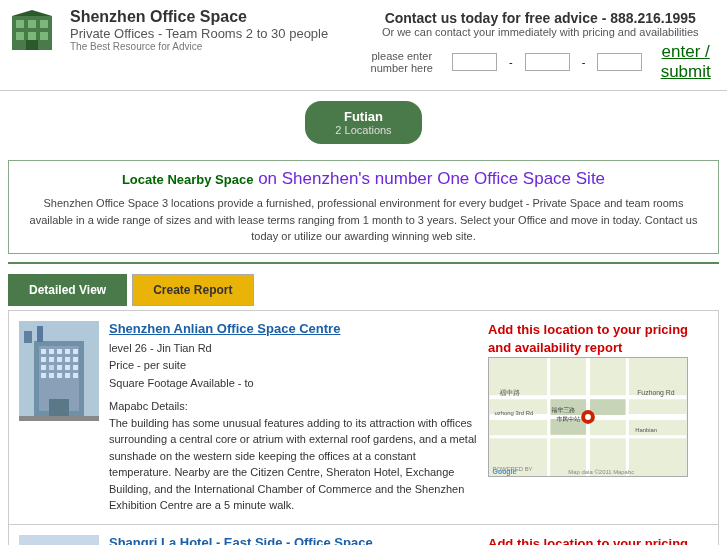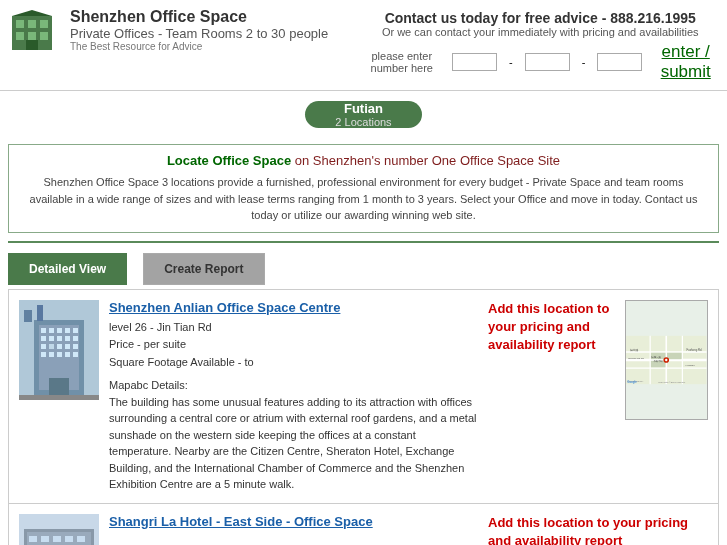--- a/index.html
+++ b/index.html
@@ -16,51 +16,51 @@
     .header-contact .contact-line1 { font-size: 14px; font-weight: bold; color: #333; }
     .header-contact .contact-line2 { font-size: 11px; color: #555; margin-bottom: 4px; }
     .header-contact .phone-form { display: flex; align-items: center; gap: 12px; justify-content: center; }
     .header-contact .phone-form label { font-size: 11px; color: #555; }
     .phone-input { border: 1px solid #aaa; width: 45px; height: 18px; font-size: 11px; }
     .phone-dash { font-size: 11px; }
     .enter-submit { font-size: 17px; color: #006600; cursor: pointer; text-decoration: underline; }
 
     
     .nav-tabs { display: flex; justify-content: center; gap: 60px; padding: 10px 20px; background: #fff; }
-    .nav-tab { background: #4a7a4a; color: #fff; padding: 0 30px; border-radius: 16px; text-align: center; cursor: pointer; }
+    .nav-tab { background: #4a7a4a; color: #fff; padding: 8px 30px; border-radius: 16px; text-align: center; cursor: pointer; }
     .nav-tab .tab-label { font-size: 13px; font-weight: bold; }
     .nav-tab .tab-sub { font-size: 11px; color: #ddd; }
 
     
     .info-box { border: 1px solid #88aa88; margin: 6px 8px; padding: 8px 12px; }
     .info-box .title-line { text-align: center; margin-bottom: 6px; }
     .info-box .title-line .locate { font-size: 13px; font-weight: bold; color: #006600; }
-    .info-box .title-line .site-desc { font-size: 13px; color: #7f1d1d; }
+    .info-box .title-line .site-desc { font-size: 17px; color: #6d28d9; }
     .info-box .body-text { font-size: 11px; color: #444; text-align: center; line-height: 1.5; }
 
     
     .divider { border: none; border-top: 2px solid #5a8a5a; margin: 8px 8px; }
 
     
-    .action-buttons { display: flex; gap: 16px; margin: 10px 8px 0 8px; }
+    .action-buttons { display: flex; gap: 5px; margin: 10px 8px 0 8px; }
     .action-btn { padding: 8px 20px; font-size: 12px; font-weight: bold; cursor: pointer; border: 1px solid #aaa; }
     .action-btn.active { background: #4a7a4a; color: #fff; border-color: #4a7a4a; }
-    .action-btn.inactive { background: #a3a3a3; color: #333; border-color: #aaa; }
+    .action-btn.inactive { background: #eab308; color: #333; border-color: #aaa; }
 
     
     .listings { margin: 4px 8px; border: 1px solid #ccc; }
 
     
     .listing-item { display: flex; border-bottom: 1px solid #ccc; padding: 10px; gap: 10px; }
     .listing-thumb { width: 80px; height: 100px; flex-shrink: 0; overflow: hidden; }
     .listing-info { flex: 1; }
     .listing-info .listing-title { font-size: 13px; font-weight: bold; color: #1a5fa8; text-decoration: underline; cursor: pointer; margin-bottom: 4px; }
     .listing-info .listing-detail { font-size: 11px; color: #333; line-height: 1.6; }
     .listing-info .suites-details { margin-top: 6px; font-size: 11px; color: #333; line-height: 1.5; }
-    .listing-right { width: 220px; flex-shrink: 0; display: flex; flex-direction: row; }
+    .listing-right { width: 220px; flex-shrink: 0; display: flex; flex-direction: column; }
     .listing-right .add-link { font-size: 13px; font-weight: bold; color: #cc0000; cursor: pointer; text-decoration: none; line-height: 1.4; }
     .map-placeholder { width: 200px; height: 120px; background: #e8f0e8; border: 1px solid #aaa; position: relative; overflow: hidden; }
     .map-placeholder svg { width: 100%; height: 100%; }
   </style>
 </head>
 <body>
 
 <div class="header">
   <div class="header-logo">
     <svg class="logo-icon" viewBox="0 0 44 44">
@@ -97,21 +97,21 @@
 
 <div class="nav-tabs">
   <div class="nav-tab">
     <div class="tab-label">Futian</div>
     <div class="tab-sub">2 Locations</div>
   </div>
 </div>
 
 <div class="info-box">
   <div class="title-line">
-    <span class="locate">Locate Office Space</span><span class="site-desc"> on Shenzhen's number One Office Space Site</span>
+    <span class="locate">Locate Nearby Space</span><span class="site-desc"> on Shenzhen's number One Office Space Site</span>
   </div>
   <div class="body-text">Shenzhen Office Space 3 locations provide a furnished, professional environment for every budget - Private Space and team rooms available in a wide range of sizes and with lease terms ranging from 1 month to 3 years. Select your Office and move in today. Contact us today or utilize our awarding winning web site.</div>
 </div>
 
 <hr class="divider">
 
 <div class="action-buttons">
   <button class="action-btn active">Detailed View</button>
   <button class="action-btn inactive">Create Report</button>
 </div>

